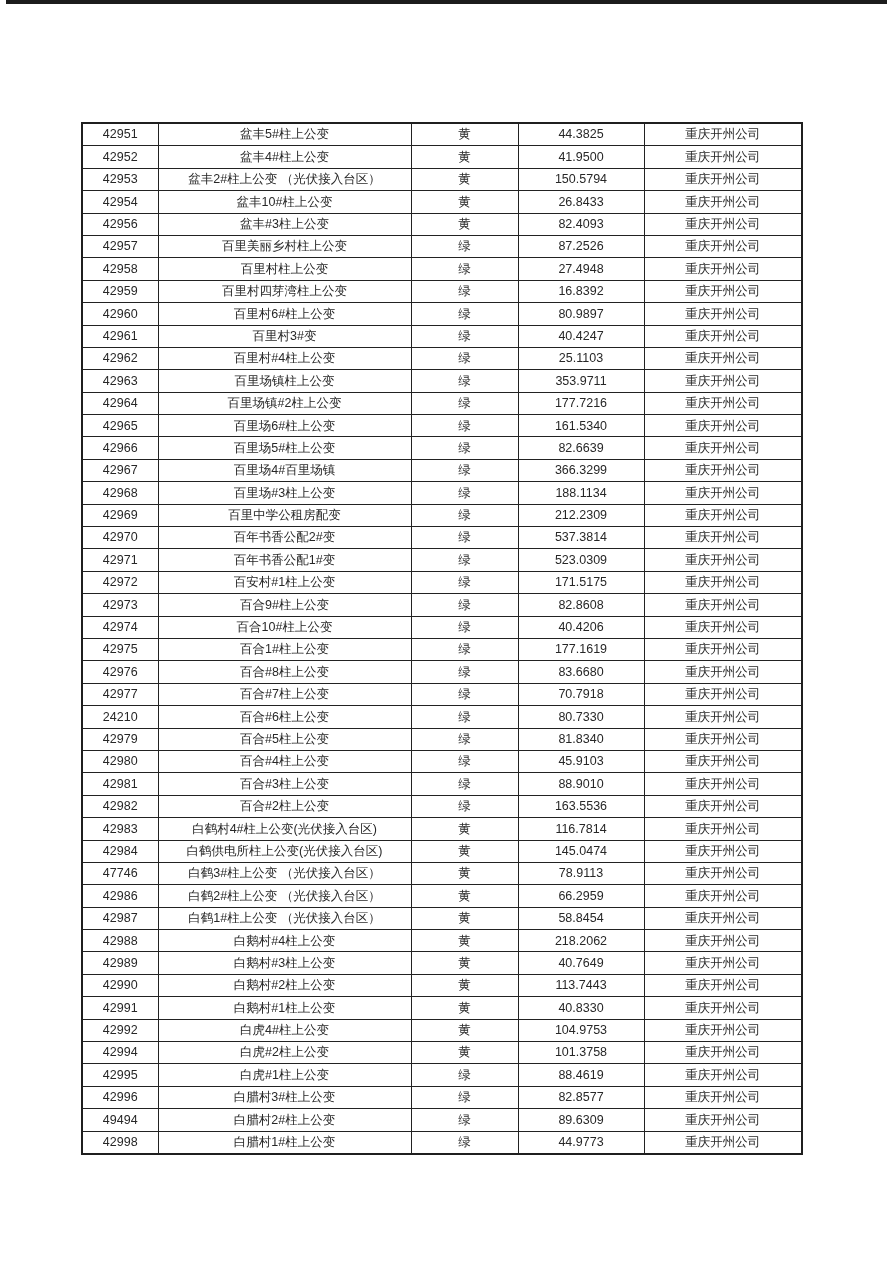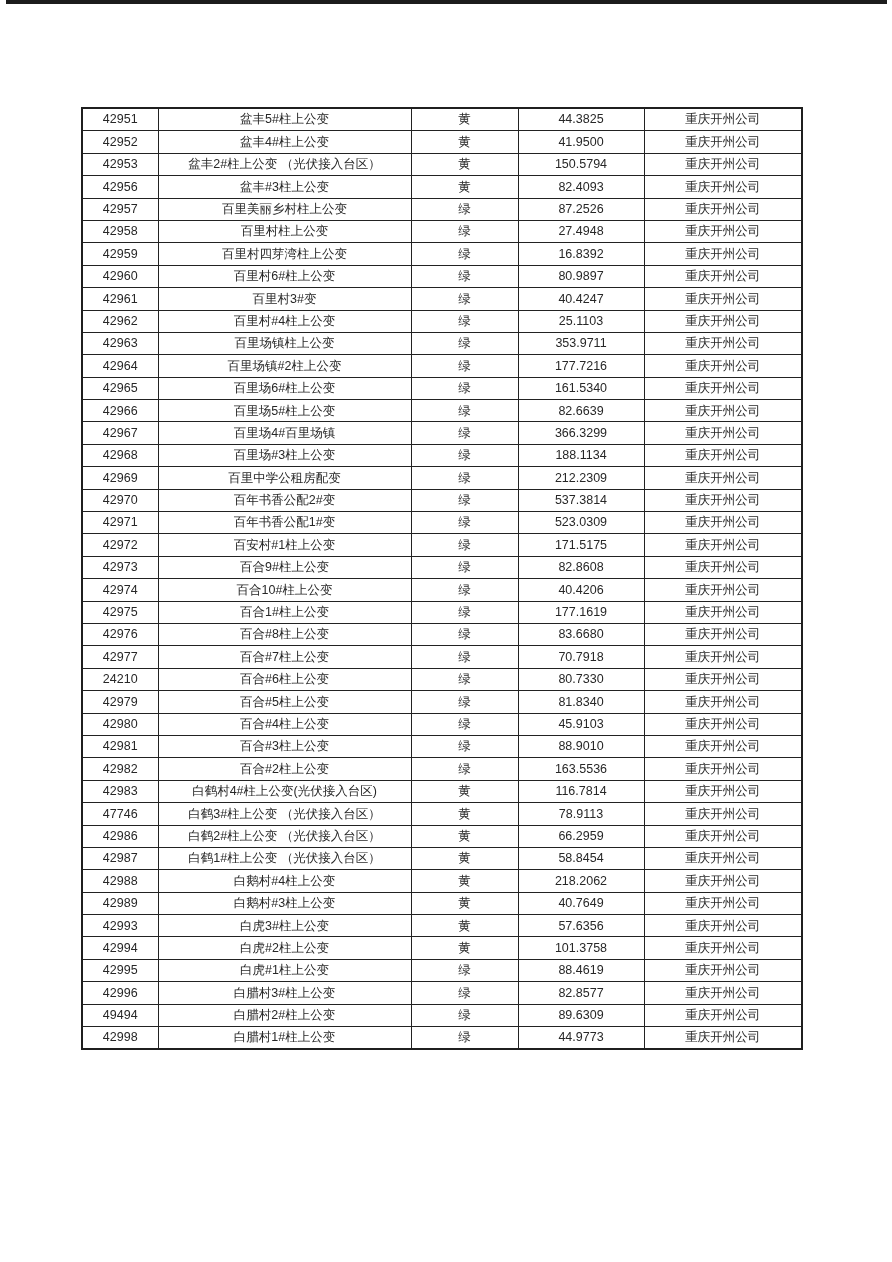--- a/index.html
+++ b/index.html
@@ -18,21 +18,21 @@
     position: absolute;
     left: 6px;
     top: 0;
     width: 881px;
     height: 4px;
     background: #1c1c1c;
   }
   table.grid {
     position: absolute;
     left: 81px;
-    top: 107px;
+    top: 122px;
     width: 720px;
     border-collapse: collapse;
     table-layout: fixed;
     border: 2px solid #1f1f1f;
   }
   table.grid td {
     border: 1.5px solid #222222;
     height: 21.4px;
     padding: 0 2px;
     text-align: center;
@@ -80,20 +80,27 @@
   </tr>
 
   <tr>
     <td>42953</td>
     <td>盆丰2#柱上公变 （光伏接入台区）</td>
     <td>黄</td>
     <td>150.5794</td>
     <td>重庆开州公司</td>
   </tr>
 
+  <tr>
+    <td>42954</td>
+    <td>盆丰10#柱上公变</td>
+    <td>黄</td>
+    <td>26.8433</td>
+    <td>重庆开州公司</td>
+  </tr>
 
 
   <tr>
     <td>42956</td>
     <td>盆丰#3柱上公变</td>
     <td>黄</td>
     <td>82.4093</td>
     <td>重庆开州公司</td>
   </tr>
 
@@ -306,20 +313,27 @@
   </tr>
 
   <tr>
     <td>42983</td>
     <td>白鹤村4#柱上公变(光伏接入台区)</td>
     <td>黄</td>
     <td>116.7814</td>
     <td>重庆开州公司</td>
   </tr>
 
+  <tr>
+    <td>42984</td>
+    <td>白鹤供电所柱上公变(光伏接入台区)</td>
+    <td>黄</td>
+    <td>145.0474</td>
+    <td>重庆开州公司</td>
+  </tr>
 
   <tr>
     <td>47746</td>
     <td>白鹤3#柱上公变 （光伏接入台区）</td>
     <td>黄</td>
     <td>78.9113</td>
     <td>重庆开州公司</td>
   </tr>
 
   <tr>
@@ -347,30 +361,44 @@
   </tr>
 
   <tr>
     <td>42989</td>
     <td>白鹅村#3柱上公变</td>
     <td>黄</td>
     <td>40.7649</td>
     <td>重庆开州公司</td>
   </tr>
 
-
-
-
-  <tr>
-    <td>42993</td>
-    <td>白虎3#柱上公变</td>
-    <td>黄</td>
-    <td>57.6356</td>
-    <td>重庆开州公司</td>
-  </tr>
+  <tr>
+    <td>42990</td>
+    <td>白鹅村#2柱上公变</td>
+    <td>黄</td>
+    <td>113.7443</td>
+    <td>重庆开州公司</td>
+  </tr>
+
+  <tr>
+    <td>42991</td>
+    <td>白鹅村#1柱上公变</td>
+    <td>黄</td>
+    <td>40.8330</td>
+    <td>重庆开州公司</td>
+  </tr>
+
+  <tr>
+    <td>42992</td>
+    <td>白虎4#柱上公变</td>
+    <td>黄</td>
+    <td>104.9753</td>
+    <td>重庆开州公司</td>
+  </tr>
+
 
   <tr>
     <td>42994</td>
     <td>白虎#2柱上公变</td>
     <td>黄</td>
     <td>101.3758</td>
     <td>重庆开州公司</td>
   </tr>
 
   <tr>

